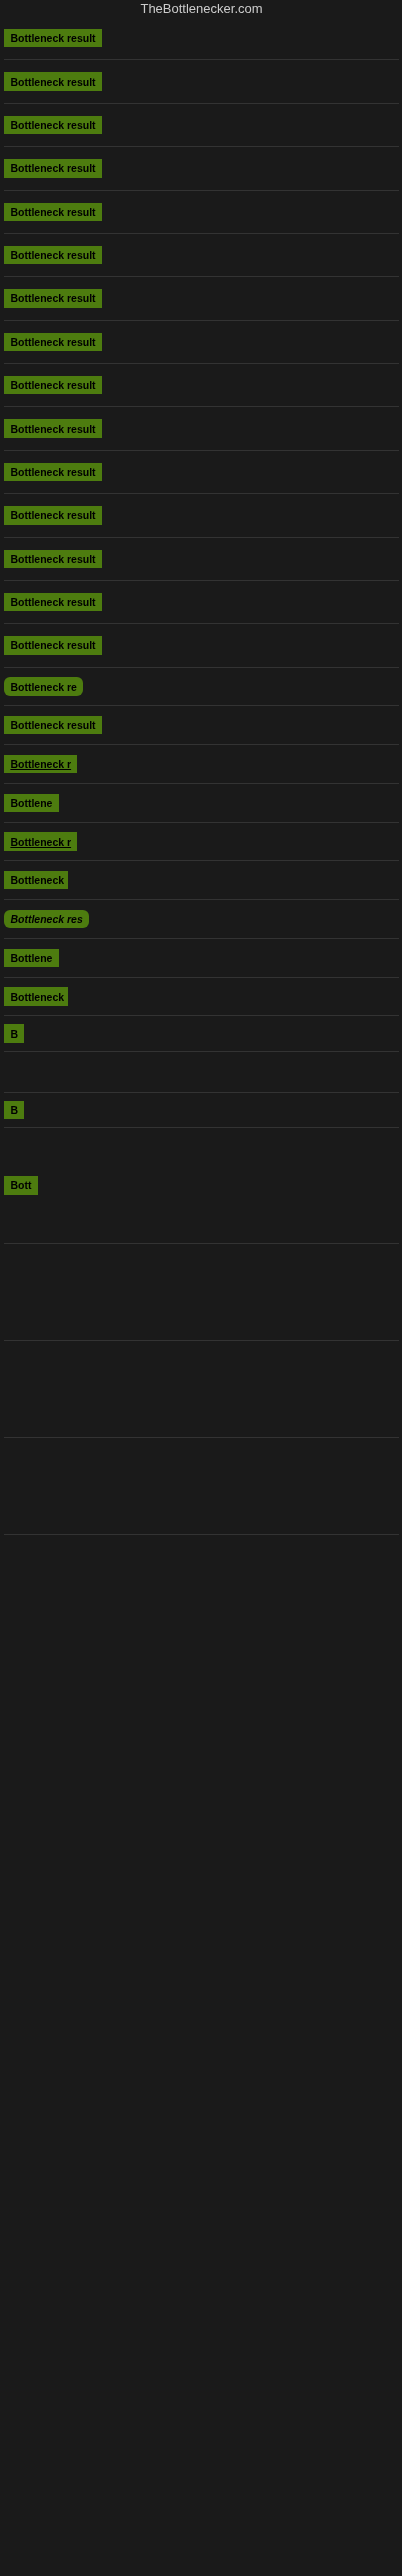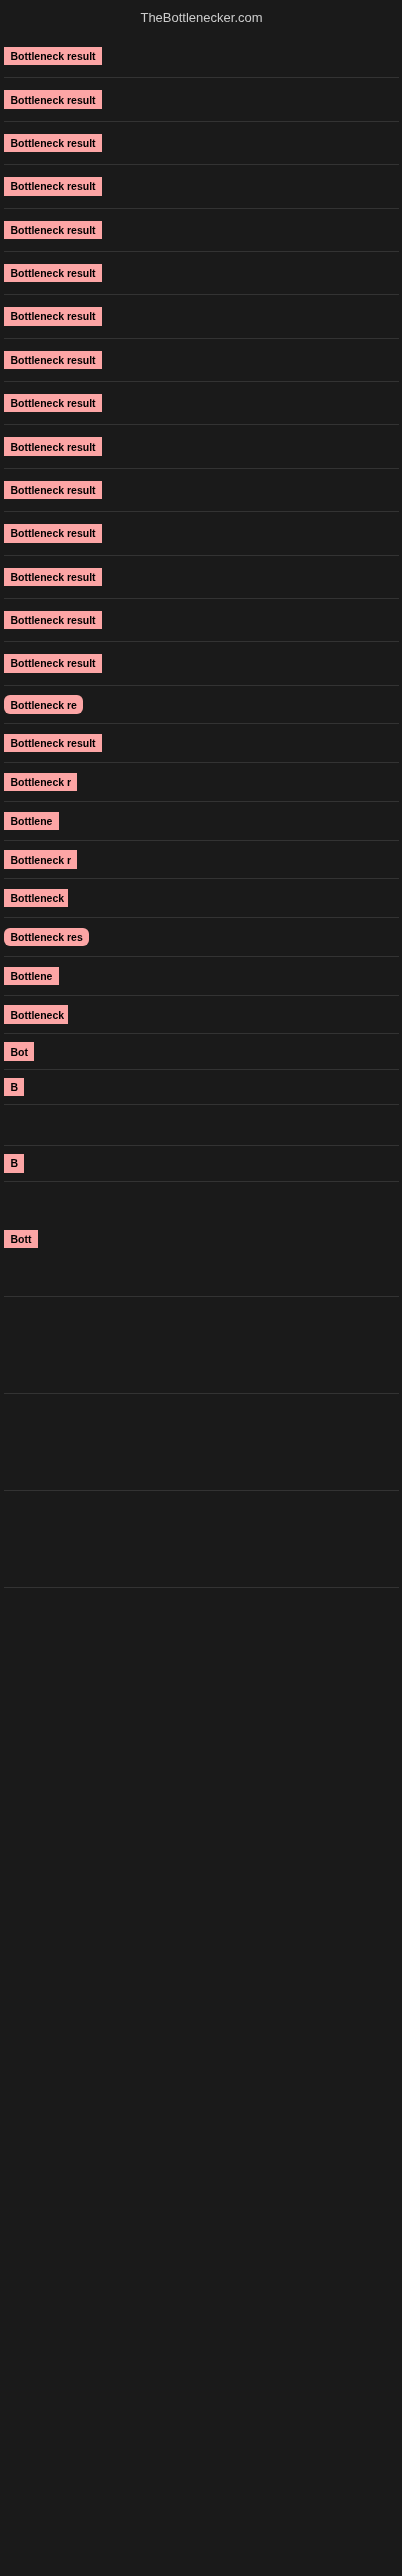--- a/index.html
+++ b/index.html
@@ -11,48 +11,48 @@
       width: 403px;
       min-height: 2576px;
       background-color: #1a1a1a;
       font-family: Arial, sans-serif;
       position: relative;
     }
     .site-title {
       text-align: center;
       color: #cccccc;
       font-size: 13px;
-      padding: 10px 0;
+      padding: 1px 0;
       background-color: #1a1a1a;
     }
     .bottleneck-item {
       display: flex;
       align-items: center;
       padding: 8px 4px;
       position: relative;
     }
     .bottleneck-badge {
-      background-color: #fca5a5;
+      background-color: #4d7c0f;
       color: #000;
       font-size: 10.5px;
       font-weight: bold;
       padding: 3.2px 6.4px;
       display: inline-block;
       white-space: nowrap;
       overflow: hidden;
     }
     .divider {
       border: none;
       border-top: 0.8px solid #333;
       margin: 0 4px;
     }
     
     .w-full { max-width: 113px; }
     .w-large { max-width: 97px; border-radius: 6px; }
-    .w-medium { max-width: 81px; }
+    .w-medium { max-width: 81px; text-decoration: underline; }
     .w-small { max-width: 64px; text-align: center; }
     .w-xsmall { max-width: 48px; }
     .w-xxsmall { max-width: 32px; }
   </style>
 </head>
 <body>
 
 <div class="site-title">
   <span>TheBottlenecker.com</span>
 </div>
@@ -178,40 +178,34 @@
       </div>
       <hr class="divider">
     </div>
     <div>
       <div class="bottleneck-item" style="padding-top: 9.7px; padding-bottom: 9.7px;">
         <span class="bottleneck-badge w-small">Bottleneck</span>
       </div>
       <hr class="divider">
     </div>
     <div>
-      <div class="bottleneck-item" style="padding-top: 9.7px; padding-bottom: 9.7px;">
+      <div class="bottleneck-item" style="padding-top: 9.7px; padding-bottom: 9.7px; font-style: italic;">
         <span class="bottleneck-badge w-large">Bottleneck res</span>
       </div>
       <hr class="divider">
     </div>
     <div>
       <div class="bottleneck-item" style="padding-top: 9.7px; padding-bottom: 9.7px;">
         <span class="bottleneck-badge w-small">Bottlene</span>
       </div>
       <hr class="divider">
     </div>
     <div>
       <div class="bottleneck-item" style="padding-top: 9.7px; padding-bottom: 9.7px;">
         <span class="bottleneck-badge w-small">Bottleneck</span>
-      </div>
-      <hr class="divider">
-    </div>
-    <div>
-      <div class="bottleneck-item" style="padding-top: 8px; padding-bottom: 8px;">
-        <span class="bottleneck-badge w-xsmall">Bot</span>
       </div>
       <hr class="divider">
     </div>
     <div>
       <div class="bottleneck-item" style="padding-top: 8px; padding-bottom: 8px;">
         <span class="bottleneck-badge w-xxsmall">B</span>
       </div>
       <hr class="divider">
     </div>
     <div>

